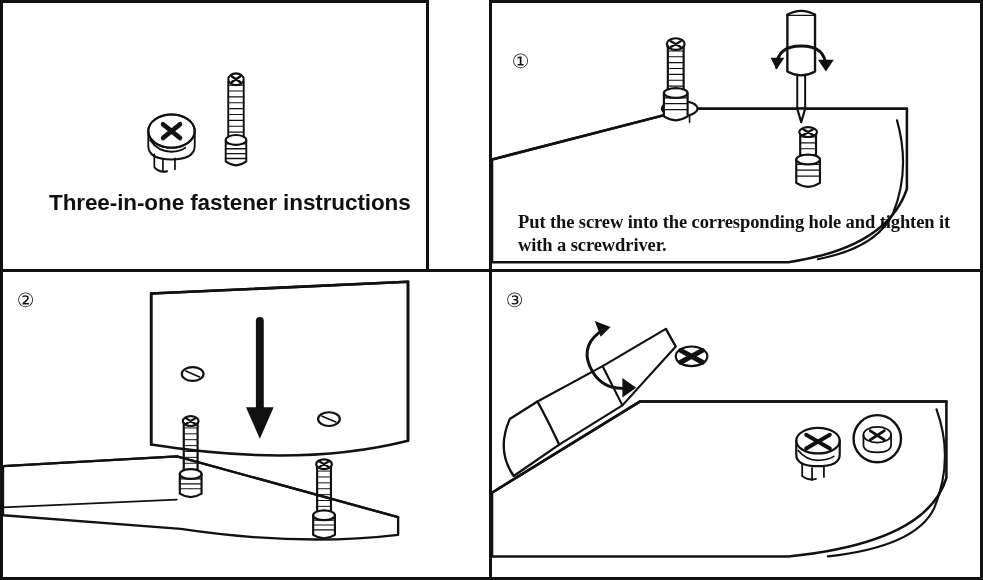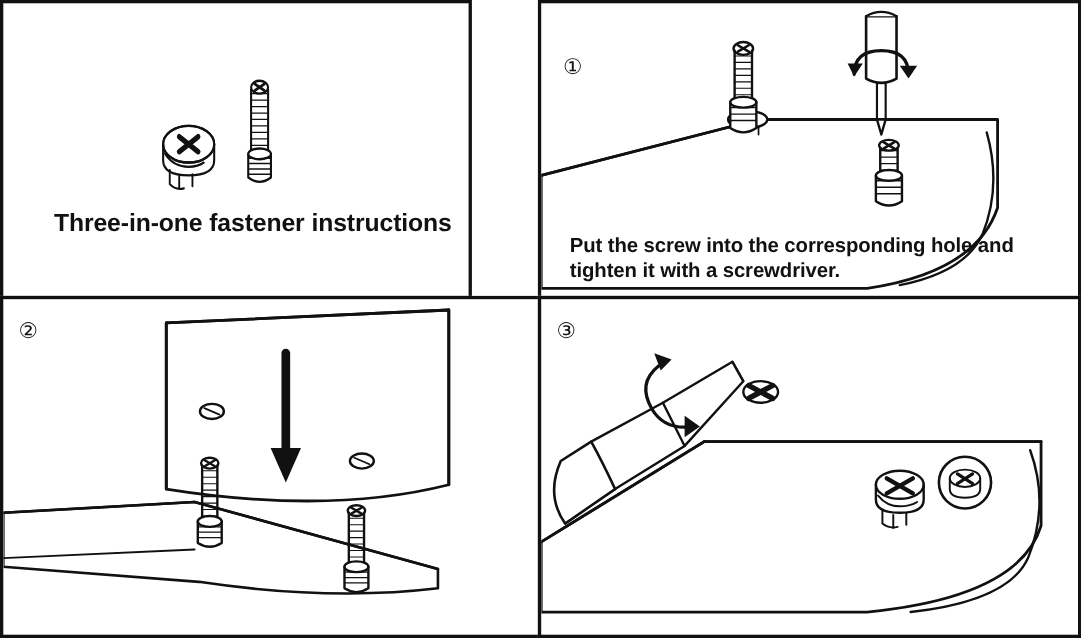--- a/index.html
+++ b/index.html
@@ -45,20 +45,21 @@
     line-height: 1.25;
     letter-spacing: -0.1px;
   }
   #caption-1 {
     left: 46px; top: 186px; width: 420px;
     font-size: 22.5px;
   }
   #caption-2 {
     left: 26px; top: 208px; width: 450px;
     font-size: 18.5px;
+    font-family: Liberation Serif, serif;
   }
 
   .step-num {
     position: absolute;
     font-size: 20px;
     color: #111111;
   }
 
   
   .corner-mark {

